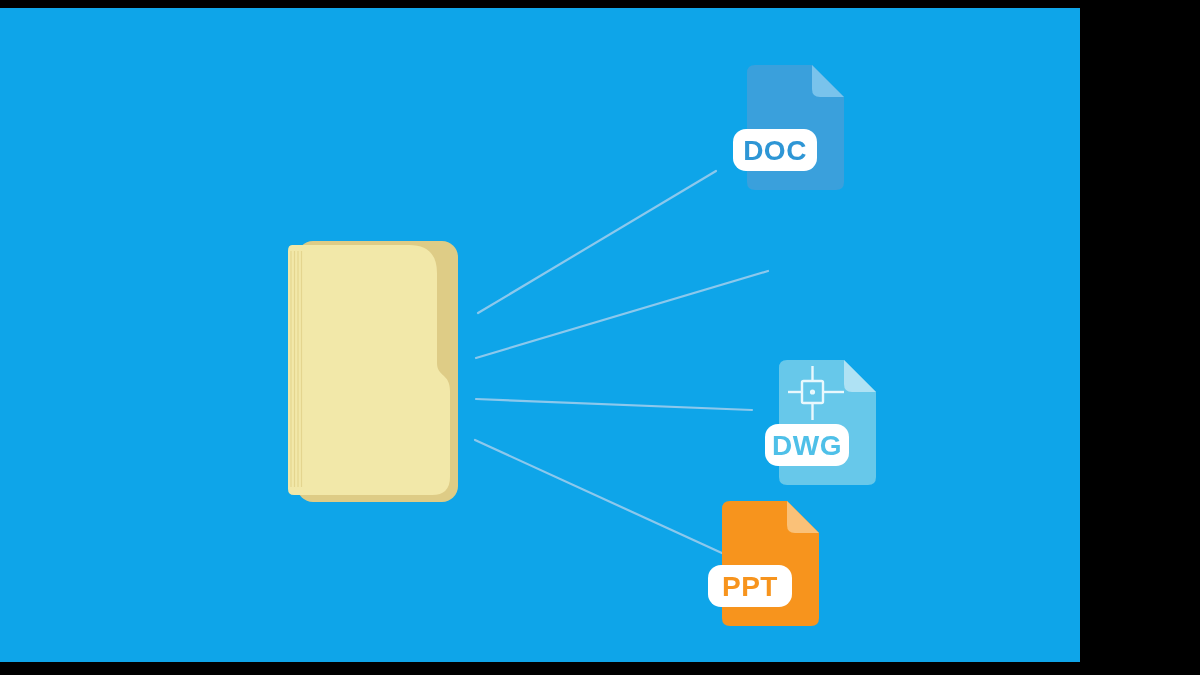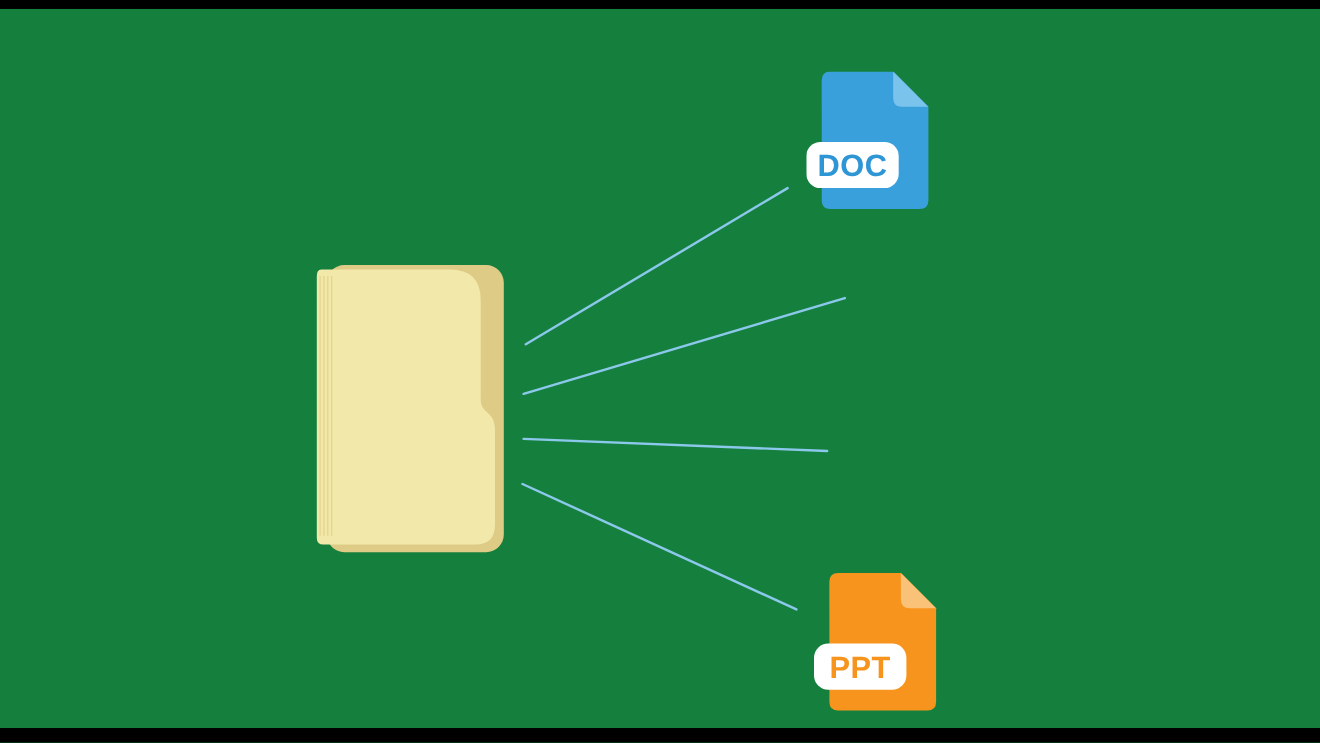--- a/index.html
+++ b/index.html
@@ -6,22 +6,22 @@
   body {
     width: 1200px; height: 675px;
     overflow: hidden;
     background: #000000;
     font-family: "Liberation Sans", sans-serif;
     position: relative;
   }
   .canvas {
     position: absolute;
     left: 0; top: 8px;
-    width: 1200px; height: 654px;
-    background: #15803d;
+    width: 1080px; height: 654px;
+    background: #0ea5e9;
   }
   .letterbox {
     position: absolute; left: 0; width: 1200px;
     background: #000000; z-index: 50;
   }
   .letterbox.top { top: 0; height: 8px; }
   .letterbox.bottom { bottom: 0; height: 13px; }
   svg.lines-layer {
     position: absolute; left: 0; top: 0;
     width: 1200px; height: 675px;
@@ -30,21 +30,21 @@
   .folder-wrap {
     position: absolute; left: 283px; top: 231px;
     width: 178px; height: 266px; z-index: 2;
   }
   .file-icon {
     position: absolute; width: 112px; height: 126px; z-index: 3;
   }
   .file-icon.doc { left: 733px; top: 57px;  }
   .file-icon.xls { left: 767px; top: 197px; }
   .file-icon.dwg { left: 765px; top: 352px; }
-  .file-icon.ppt { left: 740px; top: 493px; margin-top: 20px; }
+  .file-icon.ppt { left: 708px; top: 493px; }
   .file-icon svg, .folder-wrap svg { display: block; width: 100%; height: 100%; }
   text.badge-label {
     font-family: "Liberation Sans", sans-serif;
     font-weight: bold;
     font-size: 28px;
     letter-spacing: 0.5px;
     text-anchor: middle;
   }
 </style>
 </head>
@@ -75,20 +75,36 @@
   <div class="file-icon doc">
     <svg viewBox="0 0 112 126">
       <path d="M 22 0 H 79 L 111 32 V 117 Q 111 125 103 125 H 22 Q 14 125 14 117 V 8 Q 14 0 22 0 Z" fill="#3AA0DC"></path>
       <path d="M 79 0 V 24 Q 79 32 87 32 H 111 Z" fill="#79C3EC"></path>
       <rect x="0" y="64" width="84" height="42" rx="13" fill="#FFFFFF"></rect>
       <text class="badge-label" x="42" y="95" fill="#2E96D5">DOC</text>
     </svg>
   </div>
 
 
+  <div class="file-icon dwg">
+    <svg viewBox="0 0 112 126">
+      <path d="M 22 0 H 79 L 111 32 V 117 Q 111 125 103 125 H 22 Q 14 125 14 117 V 8 Q 14 0 22 0 Z" fill="#67C8EA"></path>
+      <path d="M 79 0 V 24 Q 79 32 87 32 H 111 Z" fill="#AFE2F4"></path>
+      <g fill="none" stroke-width="2.4" stroke="#E9F8FD">
+        <rect x="37" y="21" width="21" height="22" rx="1.5"></rect>
+        <line x1="47.5" y1="6" x2="47.5" y2="21"></line>
+        <line x1="47.5" y1="43" x2="47.5" y2="60"></line>
+        <line x1="23" y1="32" x2="37" y2="32"></line>
+        <line x1="58" y1="32" x2="79" y2="32"></line>
+        <circle cx="47.5" cy="32" r="1.4"></circle>
+      </g>
+      <rect x="0" y="64" width="84" height="42" rx="13" fill="#FFFFFF"></rect>
+      <text class="badge-label" x="42" y="95" fill="#4FC0E8">DWG</text>
+    </svg>
+  </div>
 
   <div class="file-icon ppt">
     <svg viewBox="0 0 112 126">
       <path d="M 22 0 H 79 L 111 32 V 117 Q 111 125 103 125 H 22 Q 14 125 14 117 V 8 Q 14 0 22 0 Z" fill="#F7941D"></path>
       <path d="M 79 0 V 24 Q 79 32 87 32 H 111 Z" fill="#FAC178"></path>
       <rect x="0" y="64" width="84" height="42" rx="13" fill="#FFFFFF"></rect>
       <text class="badge-label" x="42" y="95" fill="#F7941D">PPT</text>
     </svg>
   </div>
 

